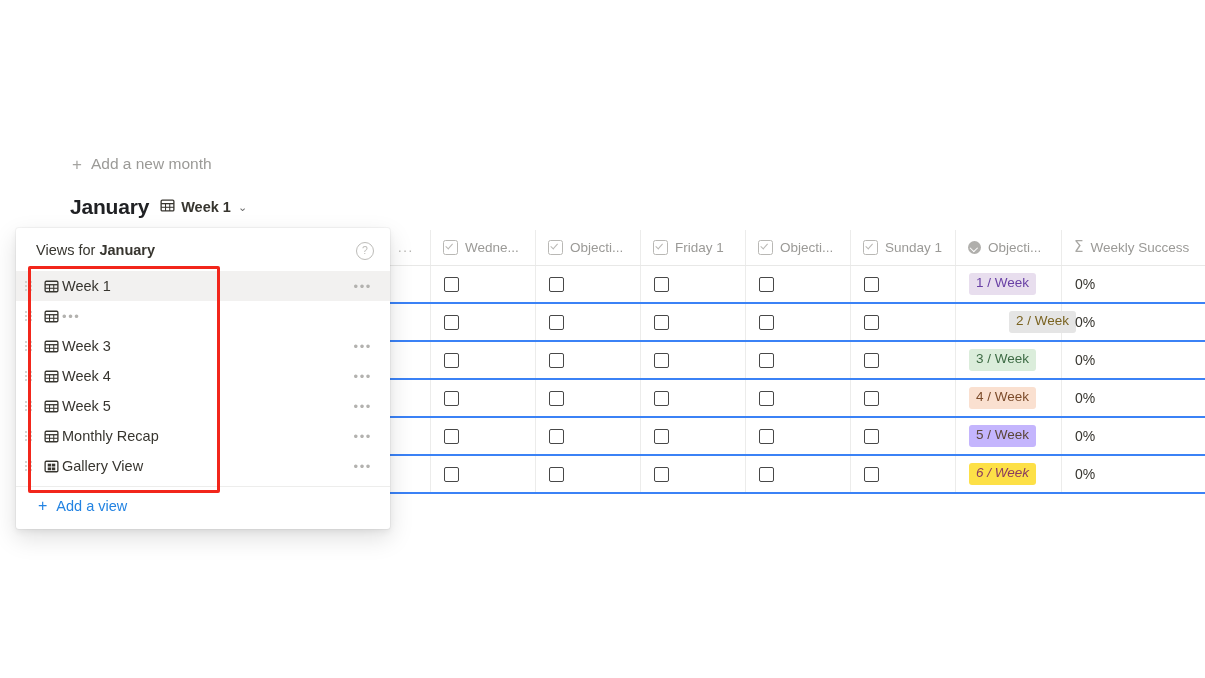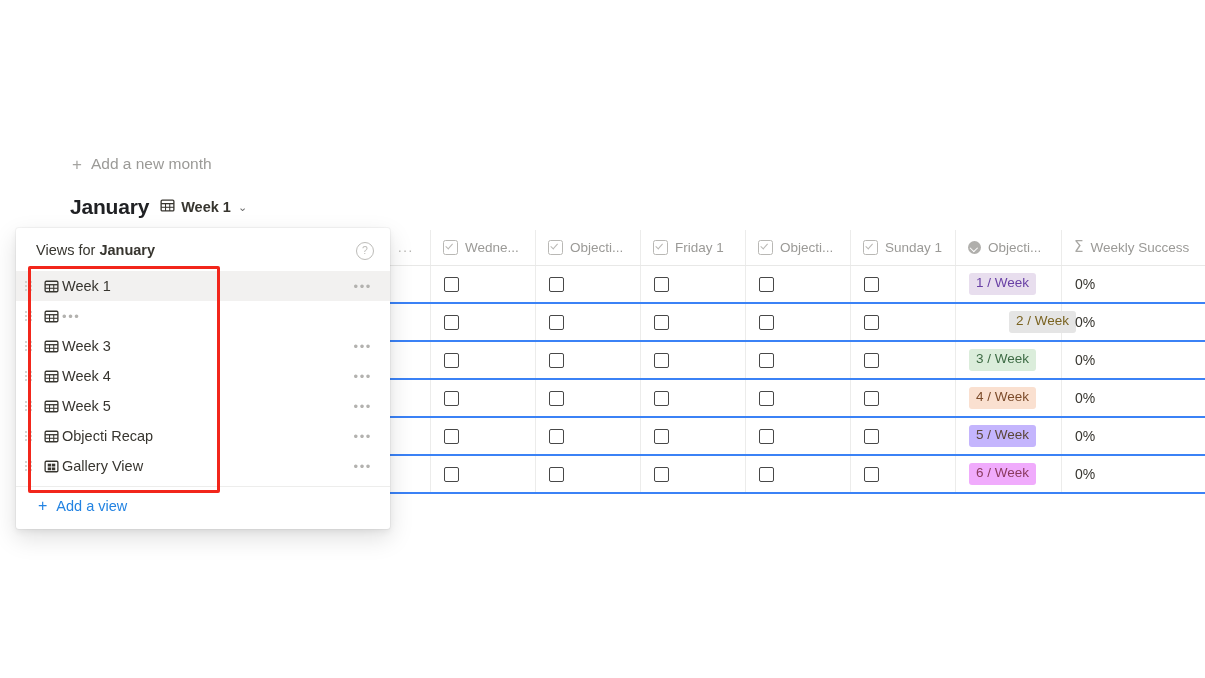--- a/index.html
+++ b/index.html
@@ -601,21 +601,21 @@
               <span class="cb"></span>
             </div>
           </td>
           <td class="c-day">
             <div class="cell-inner">
               <span class="cb"></span>
             </div>
           </td>
           <td class="c-obj">
             <div class="cell-inner">
-              <span class="tag" style="background: #f0abfc; color: rgb(138, 58, 95);">6 / Week</span>
+              <span class="tag" style="background: #fde047; color: rgb(138, 58, 95); font-style: italic;">6 / Week</span>
             </div>
           </td>
           <td class="c-wk">
             <div class="cell-inner">
               <span class="pct">0%</span>
             </div>
           </td>
         </tr>
       </tbody>
   </table>
@@ -758,21 +758,21 @@
         </div>
         <div class="v-icon">
           <svg width="15" height="15" viewBox="0 0 16 16" fill="none">
             <rect x="1.2" y="2.4" width="13.6" height="11.2" rx="1.3" stroke="#37352f" stroke-width="1.4"></rect>
             <line x1="1.2" y1="6.1" x2="14.8" y2="6.1" stroke="#37352f" stroke-width="1.4"></line>
             <line x1="1.2" y1="9.9" x2="14.8" y2="9.9" stroke="#37352f" stroke-width="1.1"></line>
             <line x1="5.9" y1="6.1" x2="5.9" y2="13.6" stroke="#37352f" stroke-width="1.1"></line>
             <line x1="10.4" y1="6.1" x2="10.4" y2="13.6" stroke="#37352f" stroke-width="1.1"></line>
           </svg>
         </div>
-        <div class="v-label">Objecti Recap</div>
+        <div class="v-label">Monthly Recap</div>
         <div class="row-more">•••</div>
       </div>
       <div class="view-row">
         <div class="drag">
           <span class="dots6">
             <i></i>
             <i></i>
             <i></i>
             <i></i>
             <i></i>

